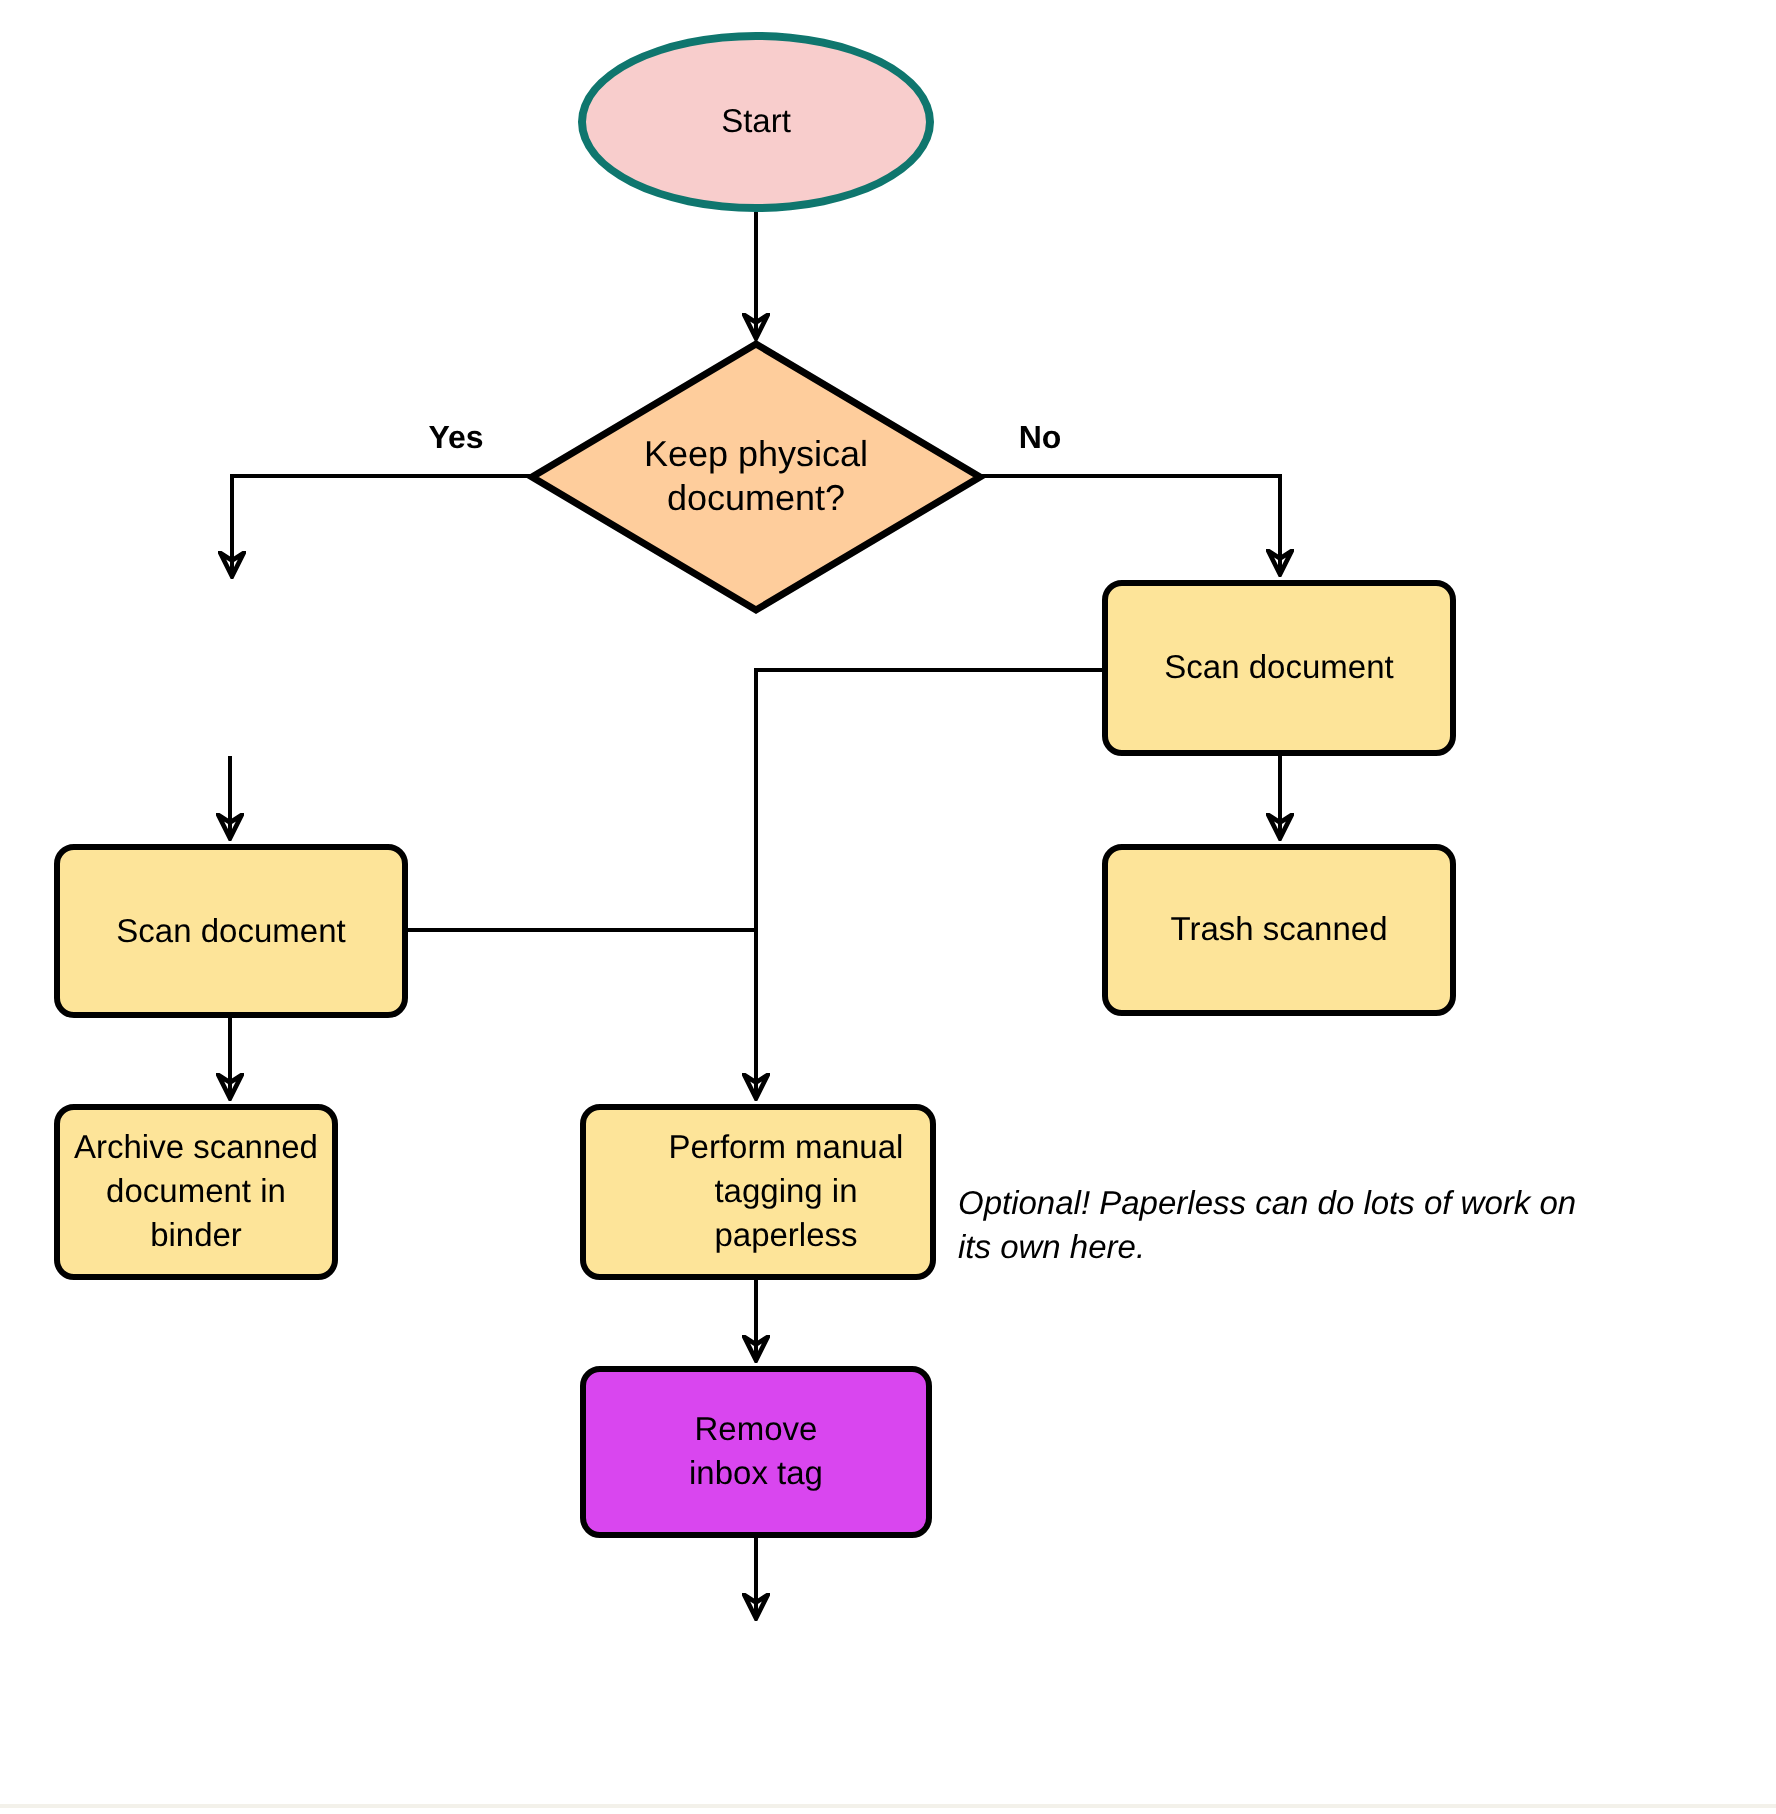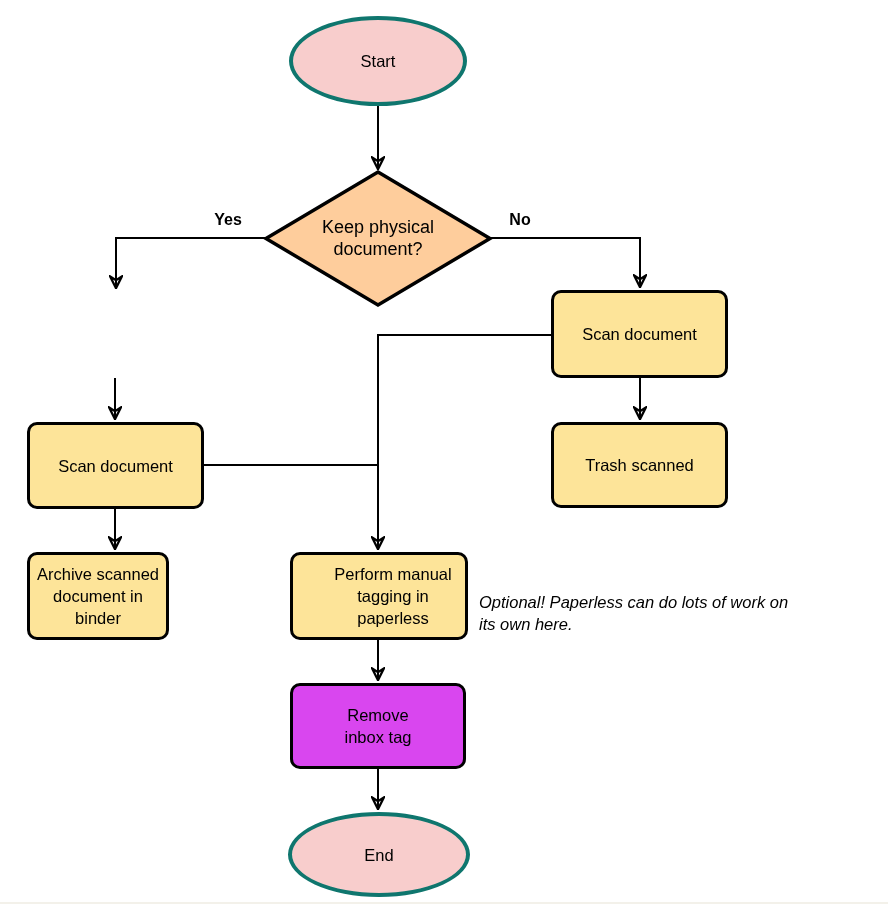--- a/index.html
+++ b/index.html
@@ -122,19 +122,16 @@
   </div>
 
   <div class="annotation" style="left:479px; top:592px; width:412px;">Optional! Paperless can do lots of work on
 its own here.</div>
 
   <div class="node process" style="left: 290px; top: 683px; width: 176px; height: 86px; background: #d946ef;">
     <span>Remove
 inbox tag</span>
   </div>
 
-  <div class="node terminator" style="left: 288px; top: 812px; width: 182px; height: 85px; background: rgb(248, 205, 204);">
-    <span>End</span>
-  </div>
 
   <div class="bottom-edge"></div>
 
 </div>
 
 </body></html>

